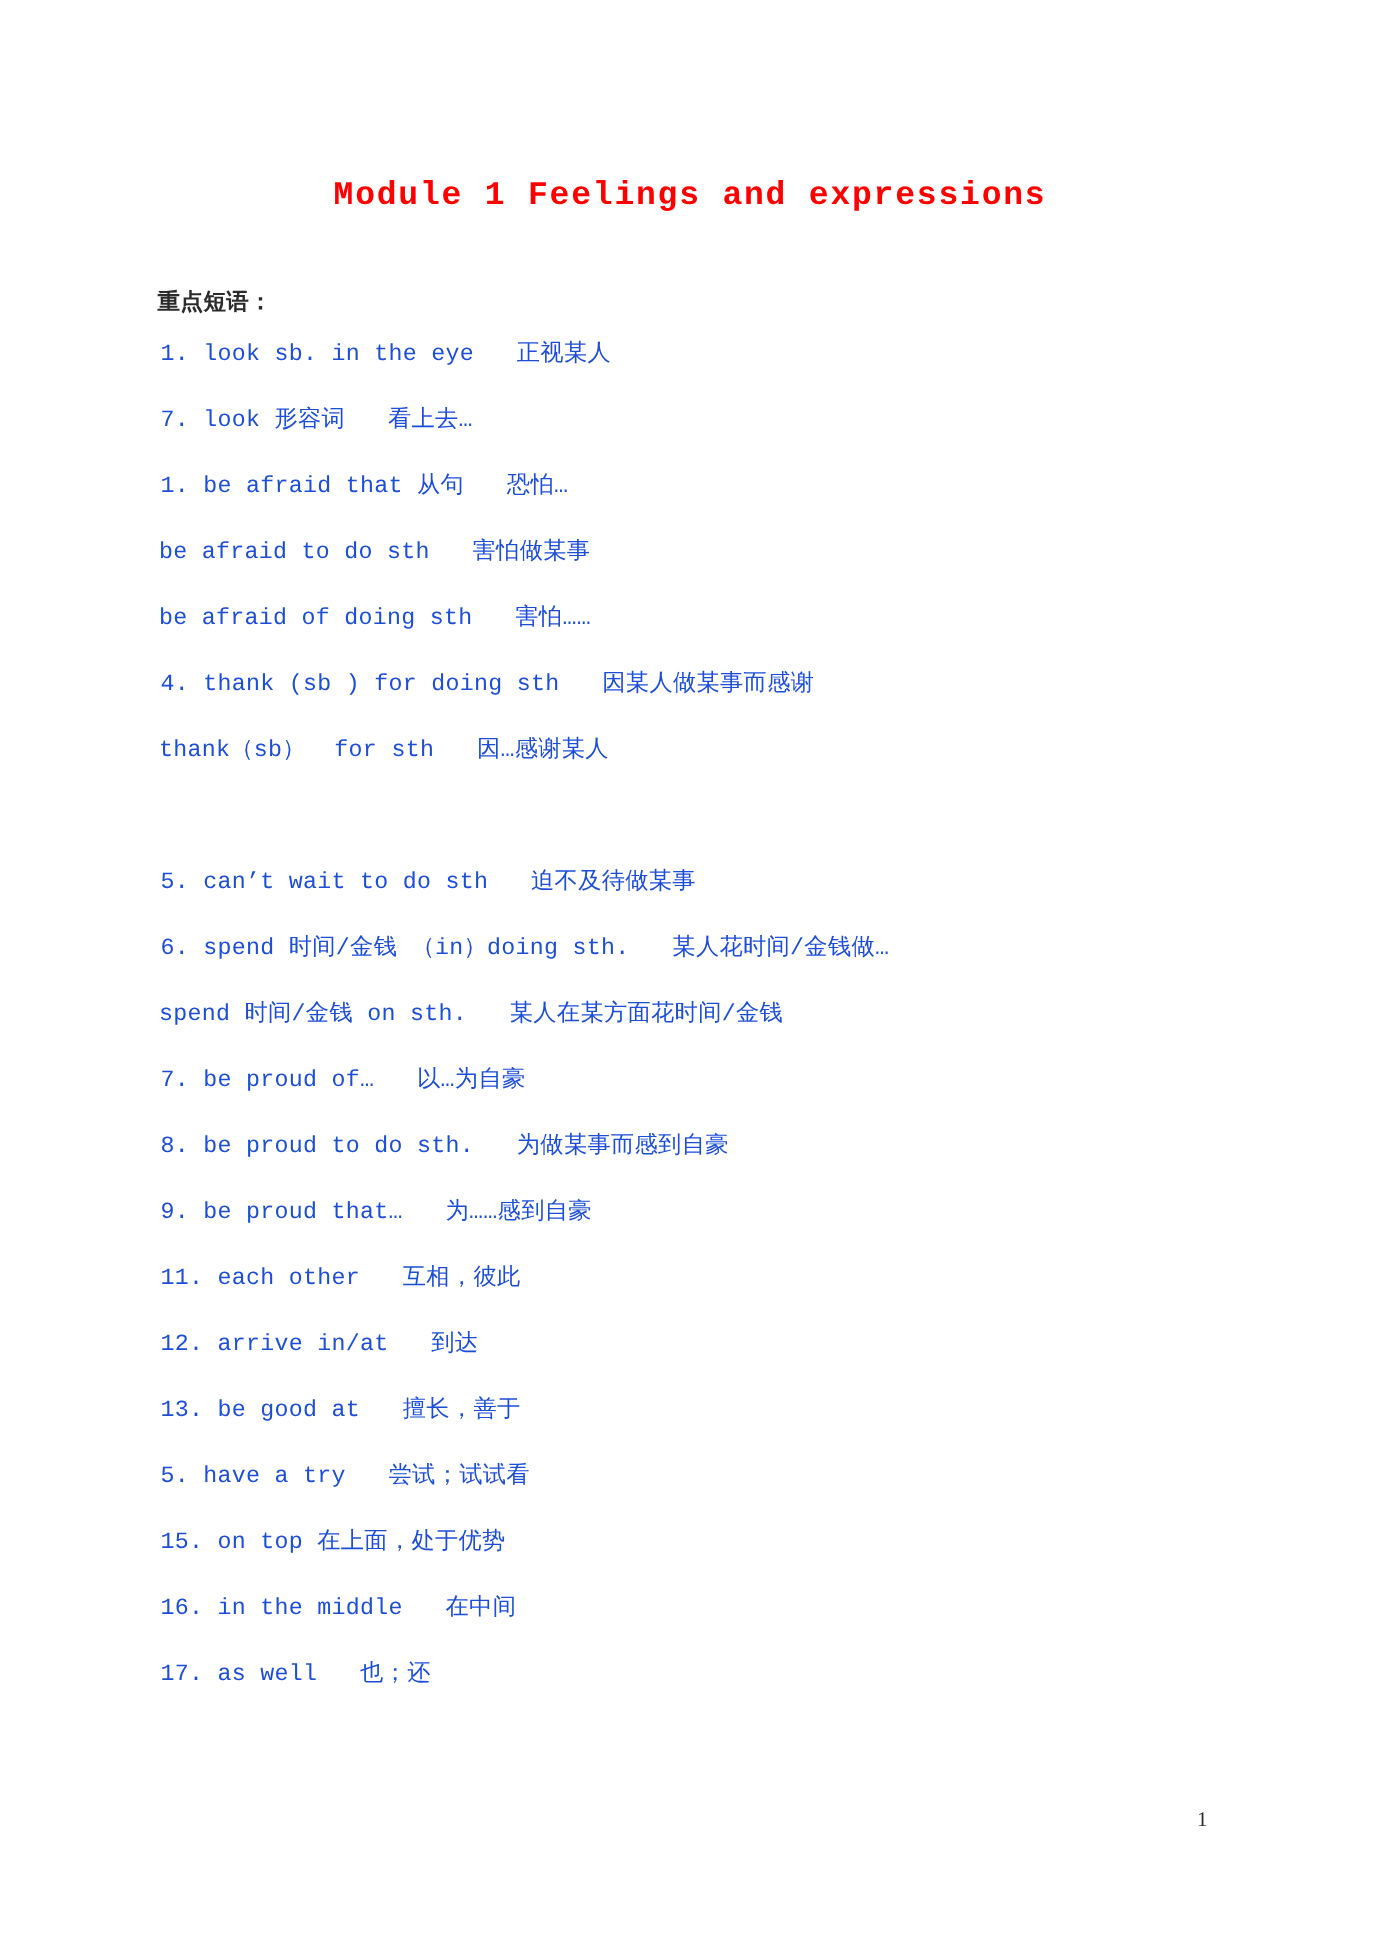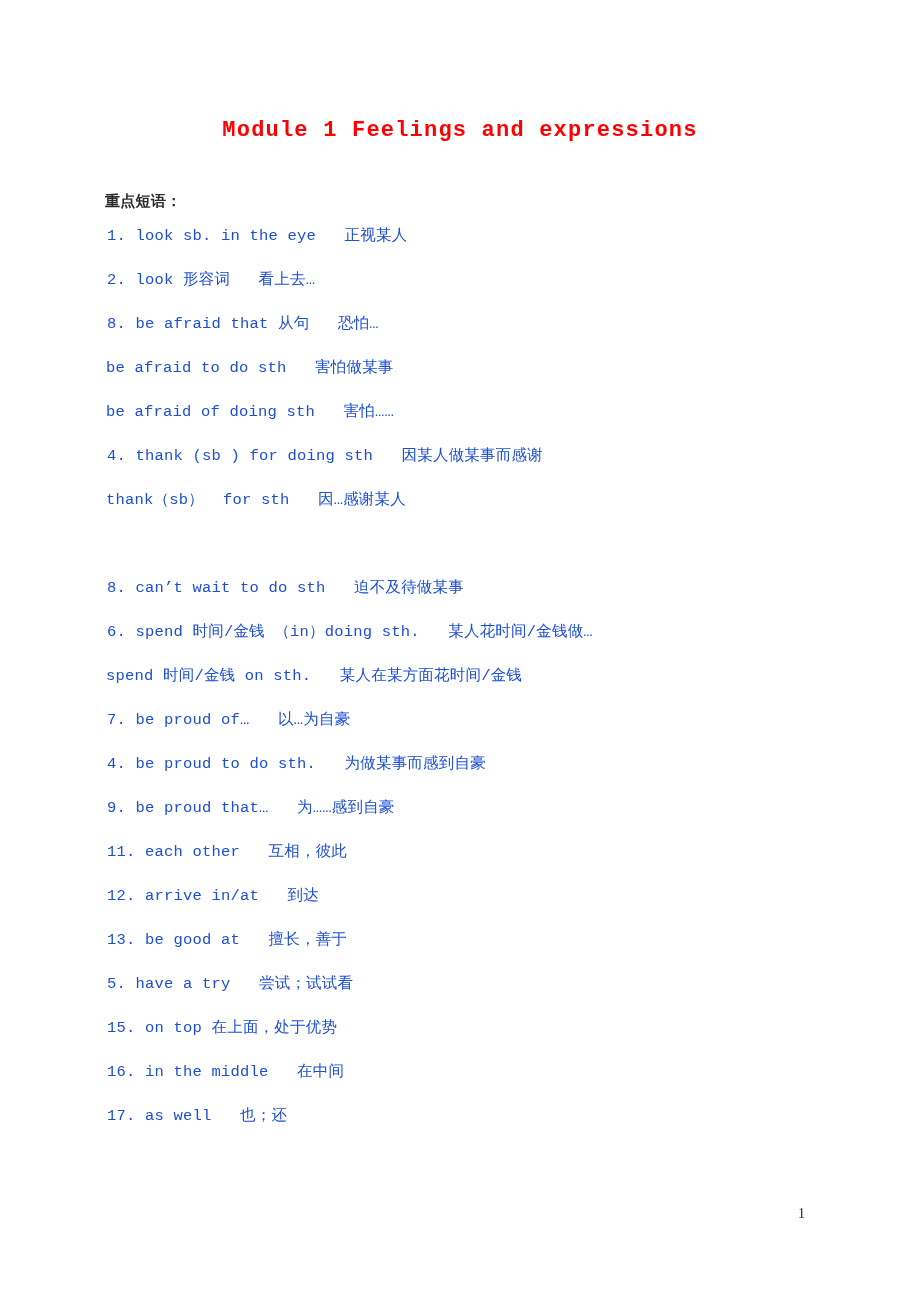--- a/index.html
+++ b/index.html
@@ -98,32 +98,32 @@
 <body>
 
 <div class="page">
 
   <div class="doc-title">Module 1 Feelings and expressions</div>
 
   <div class="section-heading">重点短语：</div>
 
   <div class="phrase-list">
       <div class="phrase-line level-0">1. look sb. in the eye   正视某人</div>
-      <div class="phrase-line level-0">2. look 形容词   看上去…</div>
-      <div class="phrase-line level-0">8. be afraid that 从句   恐怕…</div>
+      <div class="phrase-line level-0">7. look 形容词   看上去…</div>
+      <div class="phrase-line level-0">1. be afraid that 从句   恐怕…</div>
       <div class="phrase-line level-1">be afraid to do sth   害怕做某事</div>
       <div class="phrase-line level-1">be afraid of doing sth   害怕……</div>
       <div class="phrase-line level-0">4. thank (sb ) for doing sth   因某人做某事而感谢</div>
       <div class="phrase-line level-1">thank（sb）  for sth   因…感谢某人</div>
       <div class="phrase-line level-0 spacer"></div>
-      <div class="phrase-line level-0">8. can’t wait to do sth   迫不及待做某事</div>
+      <div class="phrase-line level-0">5. can’t wait to do sth   迫不及待做某事</div>
       <div class="phrase-line level-0">6. spend 时间/金钱 （in）doing sth.   某人花时间/金钱做…</div>
       <div class="phrase-line level-1">spend 时间/金钱 on sth.   某人在某方面花时间/金钱</div>
       <div class="phrase-line level-0">7. be proud of…   以…为自豪</div>
-      <div class="phrase-line level-0">4. be proud to do sth.   为做某事而感到自豪</div>
+      <div class="phrase-line level-0">8. be proud to do sth.   为做某事而感到自豪</div>
       <div class="phrase-line level-0">9. be proud that…   为……感到自豪</div>
       <div class="phrase-line level-0">11. each other   互相，彼此</div>
       <div class="phrase-line level-0">12. arrive in/at   到达</div>
       <div class="phrase-line level-0">13. be good at   擅长，善于</div>
       <div class="phrase-line level-0">5. have a try   尝试；试试看</div>
       <div class="phrase-line level-0">15. on top 在上面，处于优势</div>
       <div class="phrase-line level-0">16. in the middle   在中间</div>
       <div class="phrase-line level-0">17. as well   也；还</div>
     </div>
 

